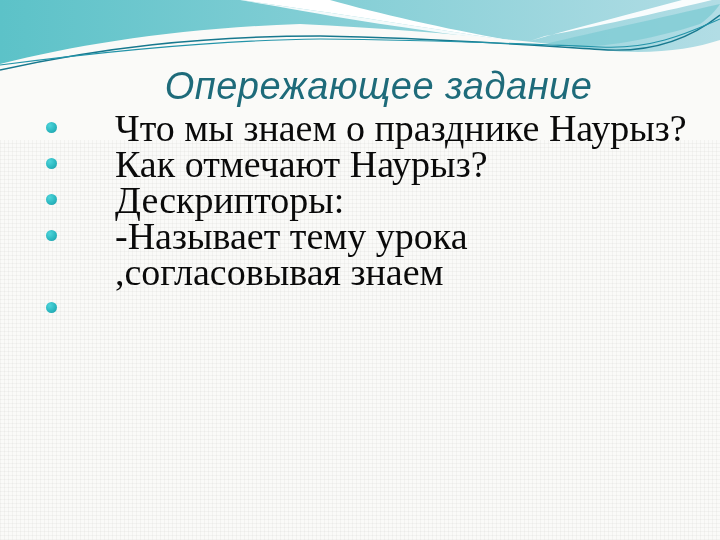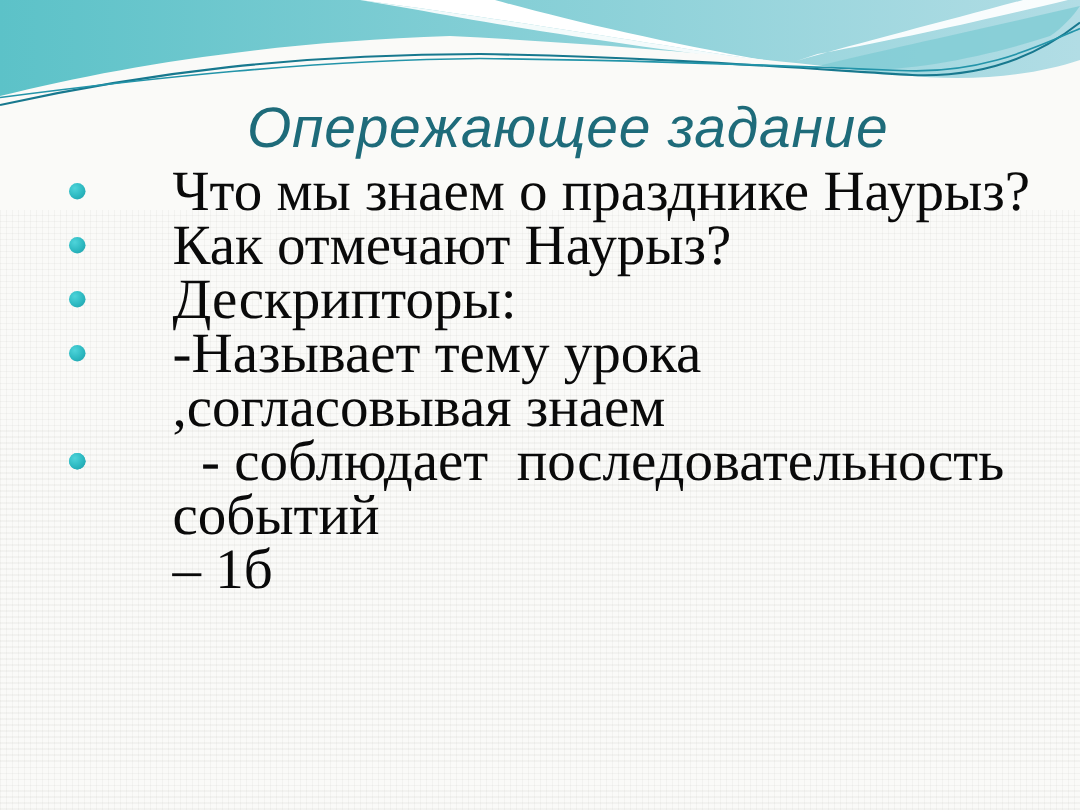--- a/index.html
+++ b/index.html
@@ -131,22 +131,15 @@
         <span class="bullet-dot"></span>
         <div class="lines">
           <div class="line">-Называет тему урока ,согласовывая знаем</div>
         </div>
       </div>
       <div class="item">
         <span class="bullet-dot"></span>
         <div class="lines">
         </div>
       </div>
-      <div class="item">
-        <span class="bullet-dot"></span>
-        <div class="lines">
-          <div class="line">  - соблюдает  последовательность событий</div>
-          <div class="line">– 1б</div>
-        </div>
-      </div>
     </div>
 
 </div>
 
 </body></html>

